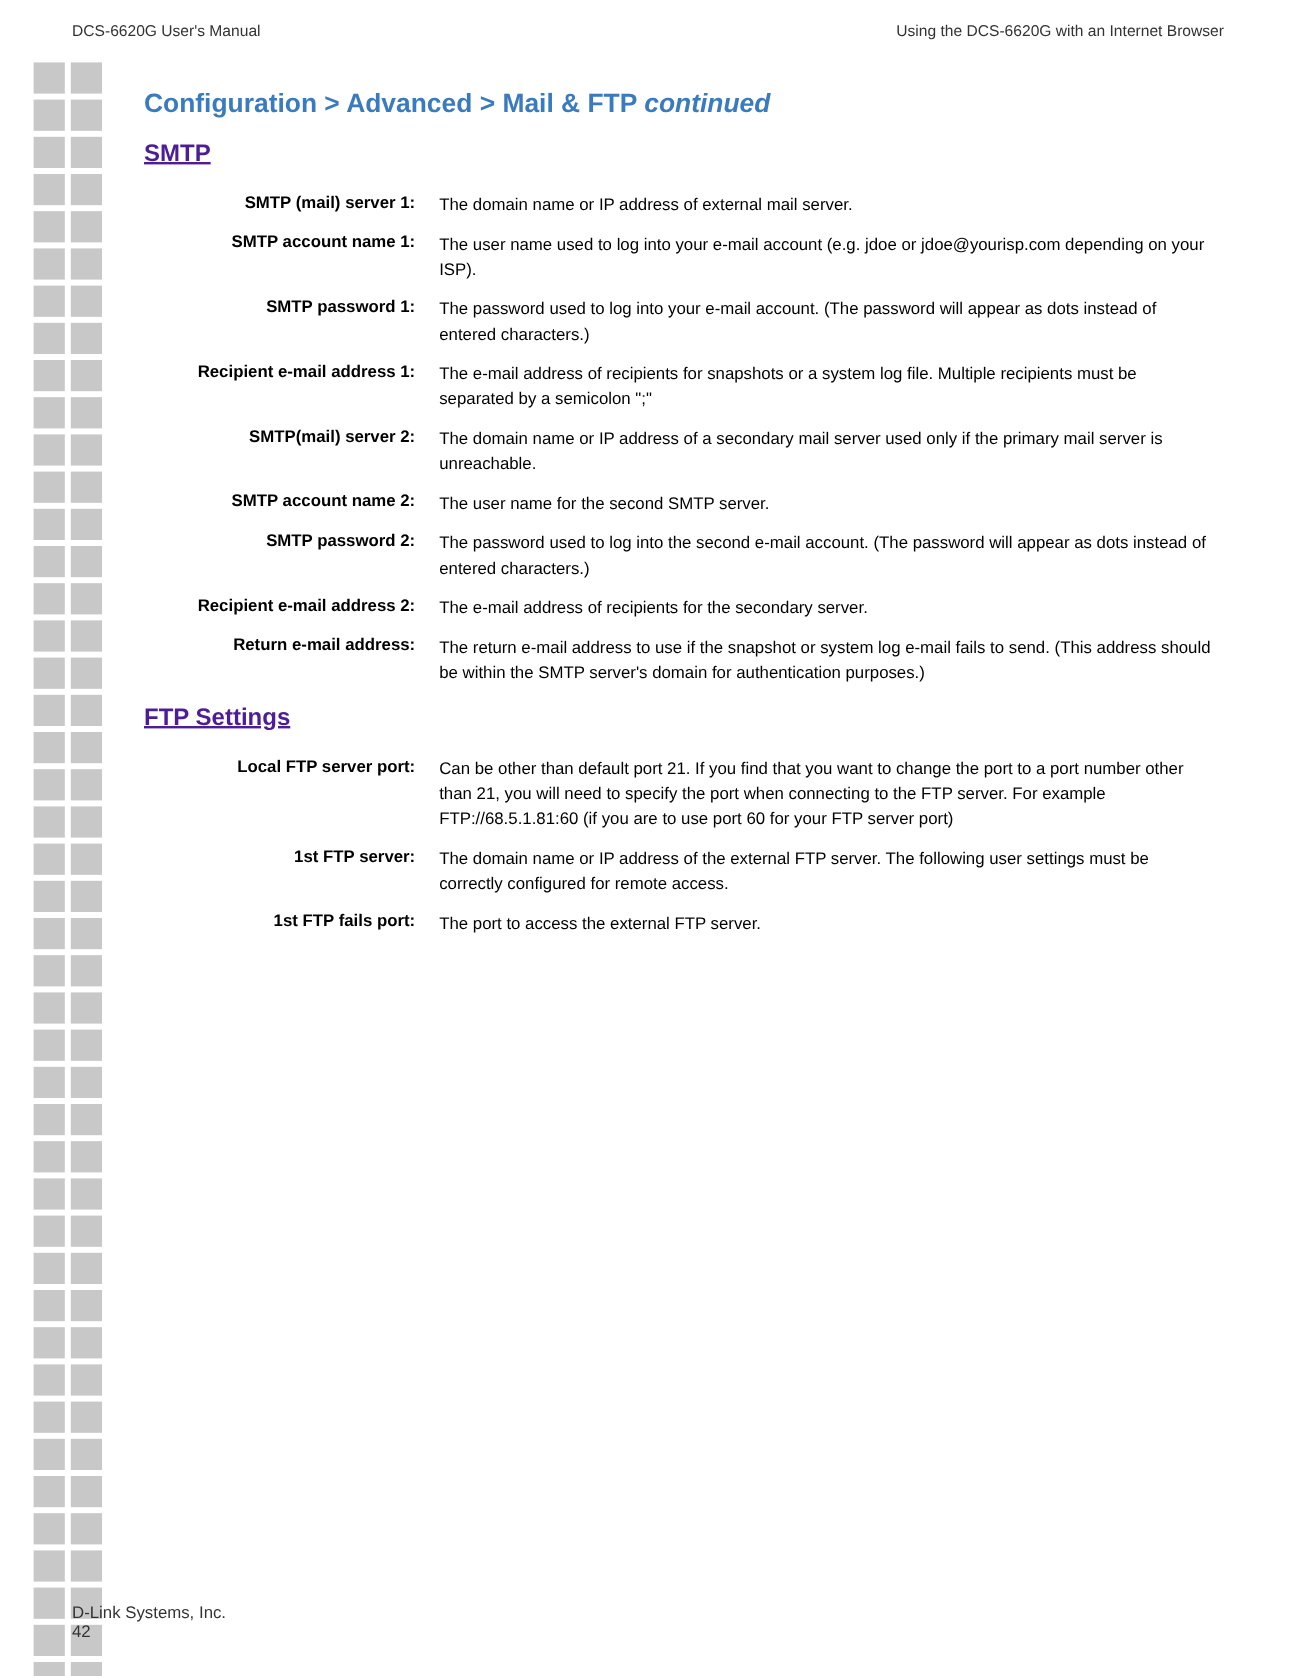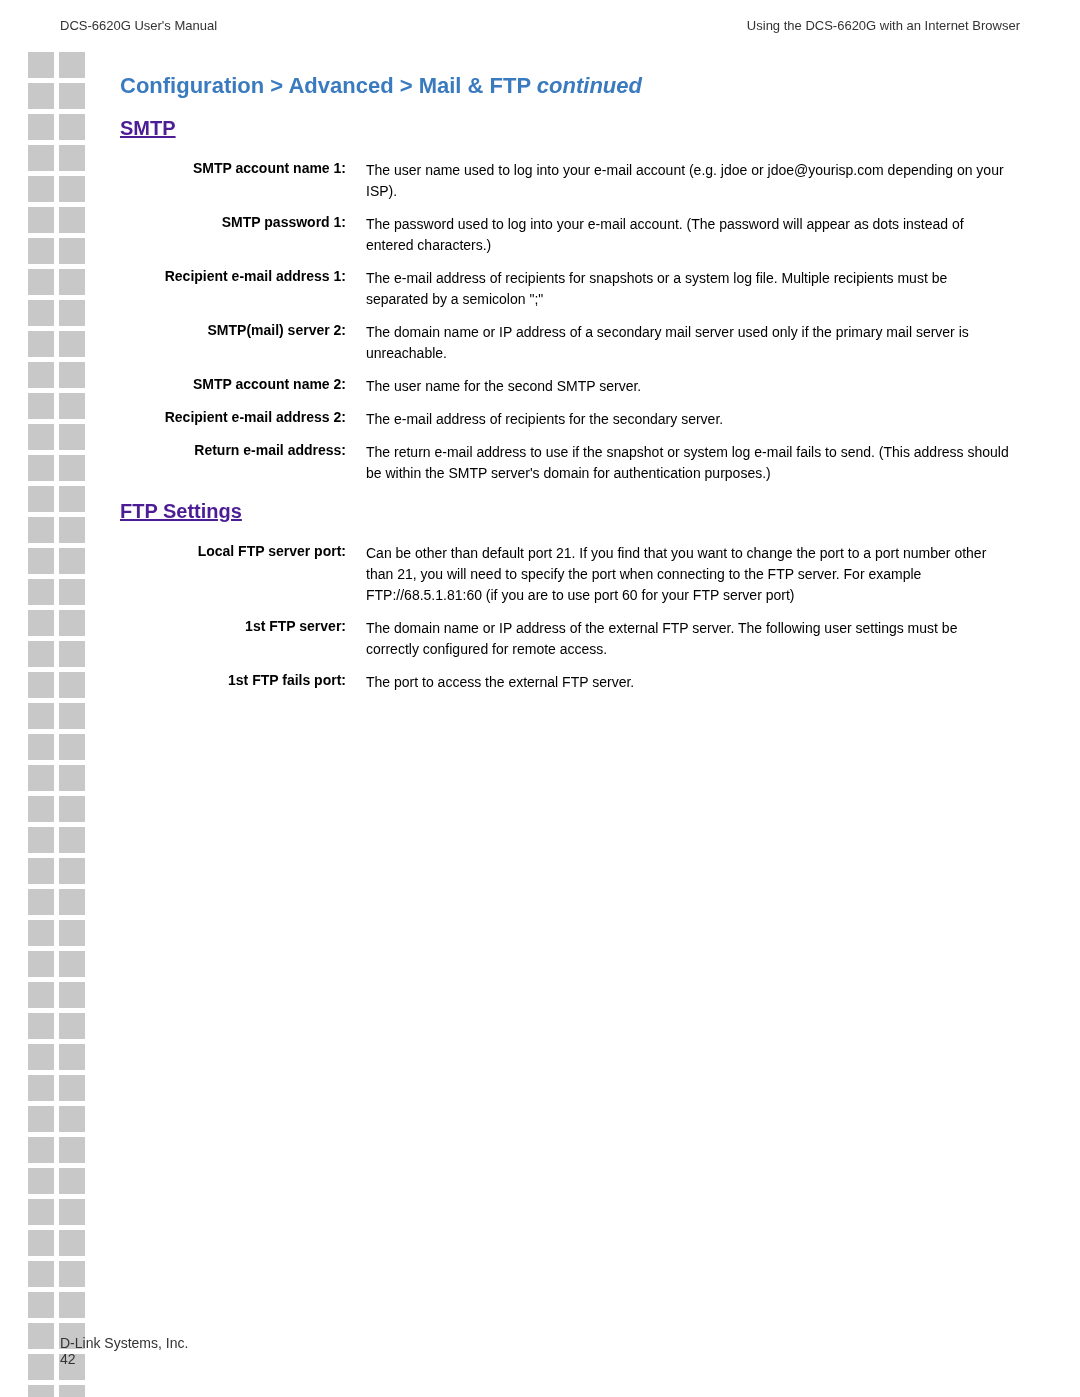--- a/index.html
+++ b/index.html
@@ -299,38 +299,46 @@
 
   <div class="page-title">
     <span>Configuration &gt; Advanced &gt; Mail &amp; FTP <em>continued</em></span>
   </div>
 
   <div>
     <div class="section-title">SMTP</div>
     <table class="field-table">
       <tbody id="smtp-fields">
           <tr>
+    <td class="label">SMTP (mail) server 1:</td>
+    <td class="desc">The domain name or IP address of external mail server.</td>
+  </tr>
+          <tr>
     <td class="label">SMTP account name 1:</td>
     <td class="desc">The user name used to log into your e-mail account (e.g. jdoe or jdoe@yourisp.com depending on your ISP).</td>
   </tr>
           <tr>
     <td class="label">SMTP password 1:</td>
     <td class="desc">The password used to log into your e-mail account. (The password will appear as dots instead of entered characters.)</td>
   </tr>
           <tr>
     <td class="label">Recipient e-mail address 1:</td>
     <td class="desc">The e-mail address of recipients for snapshots or a system log file. Multiple recipients must be separated by a semicolon ";"</td>
   </tr>
           <tr>
     <td class="label">SMTP(mail) server 2:</td>
     <td class="desc">The domain name or IP address of a secondary mail server used only if the primary mail server is unreachable.</td>
   </tr>
           <tr>
     <td class="label">SMTP account name 2:</td>
     <td class="desc">The user name for the second SMTP server.</td>
+  </tr>
+          <tr>
+    <td class="label">SMTP password 2:</td>
+    <td class="desc">The password used to log into the second e-mail account. (The password will appear as dots instead of entered characters.)</td>
   </tr>
           <tr>
     <td class="label">Recipient e-mail address 2:</td>
     <td class="desc">The e-mail address of recipients for the secondary server.</td>
   </tr>
           <tr>
     <td class="label">Return e-mail address:</td>
     <td class="desc">The return e-mail address to use if the snapshot or system log e-mail fails to send. (This address should be within the SMTP server's domain for authentication purposes.)</td>
   </tr>
         </tbody>

